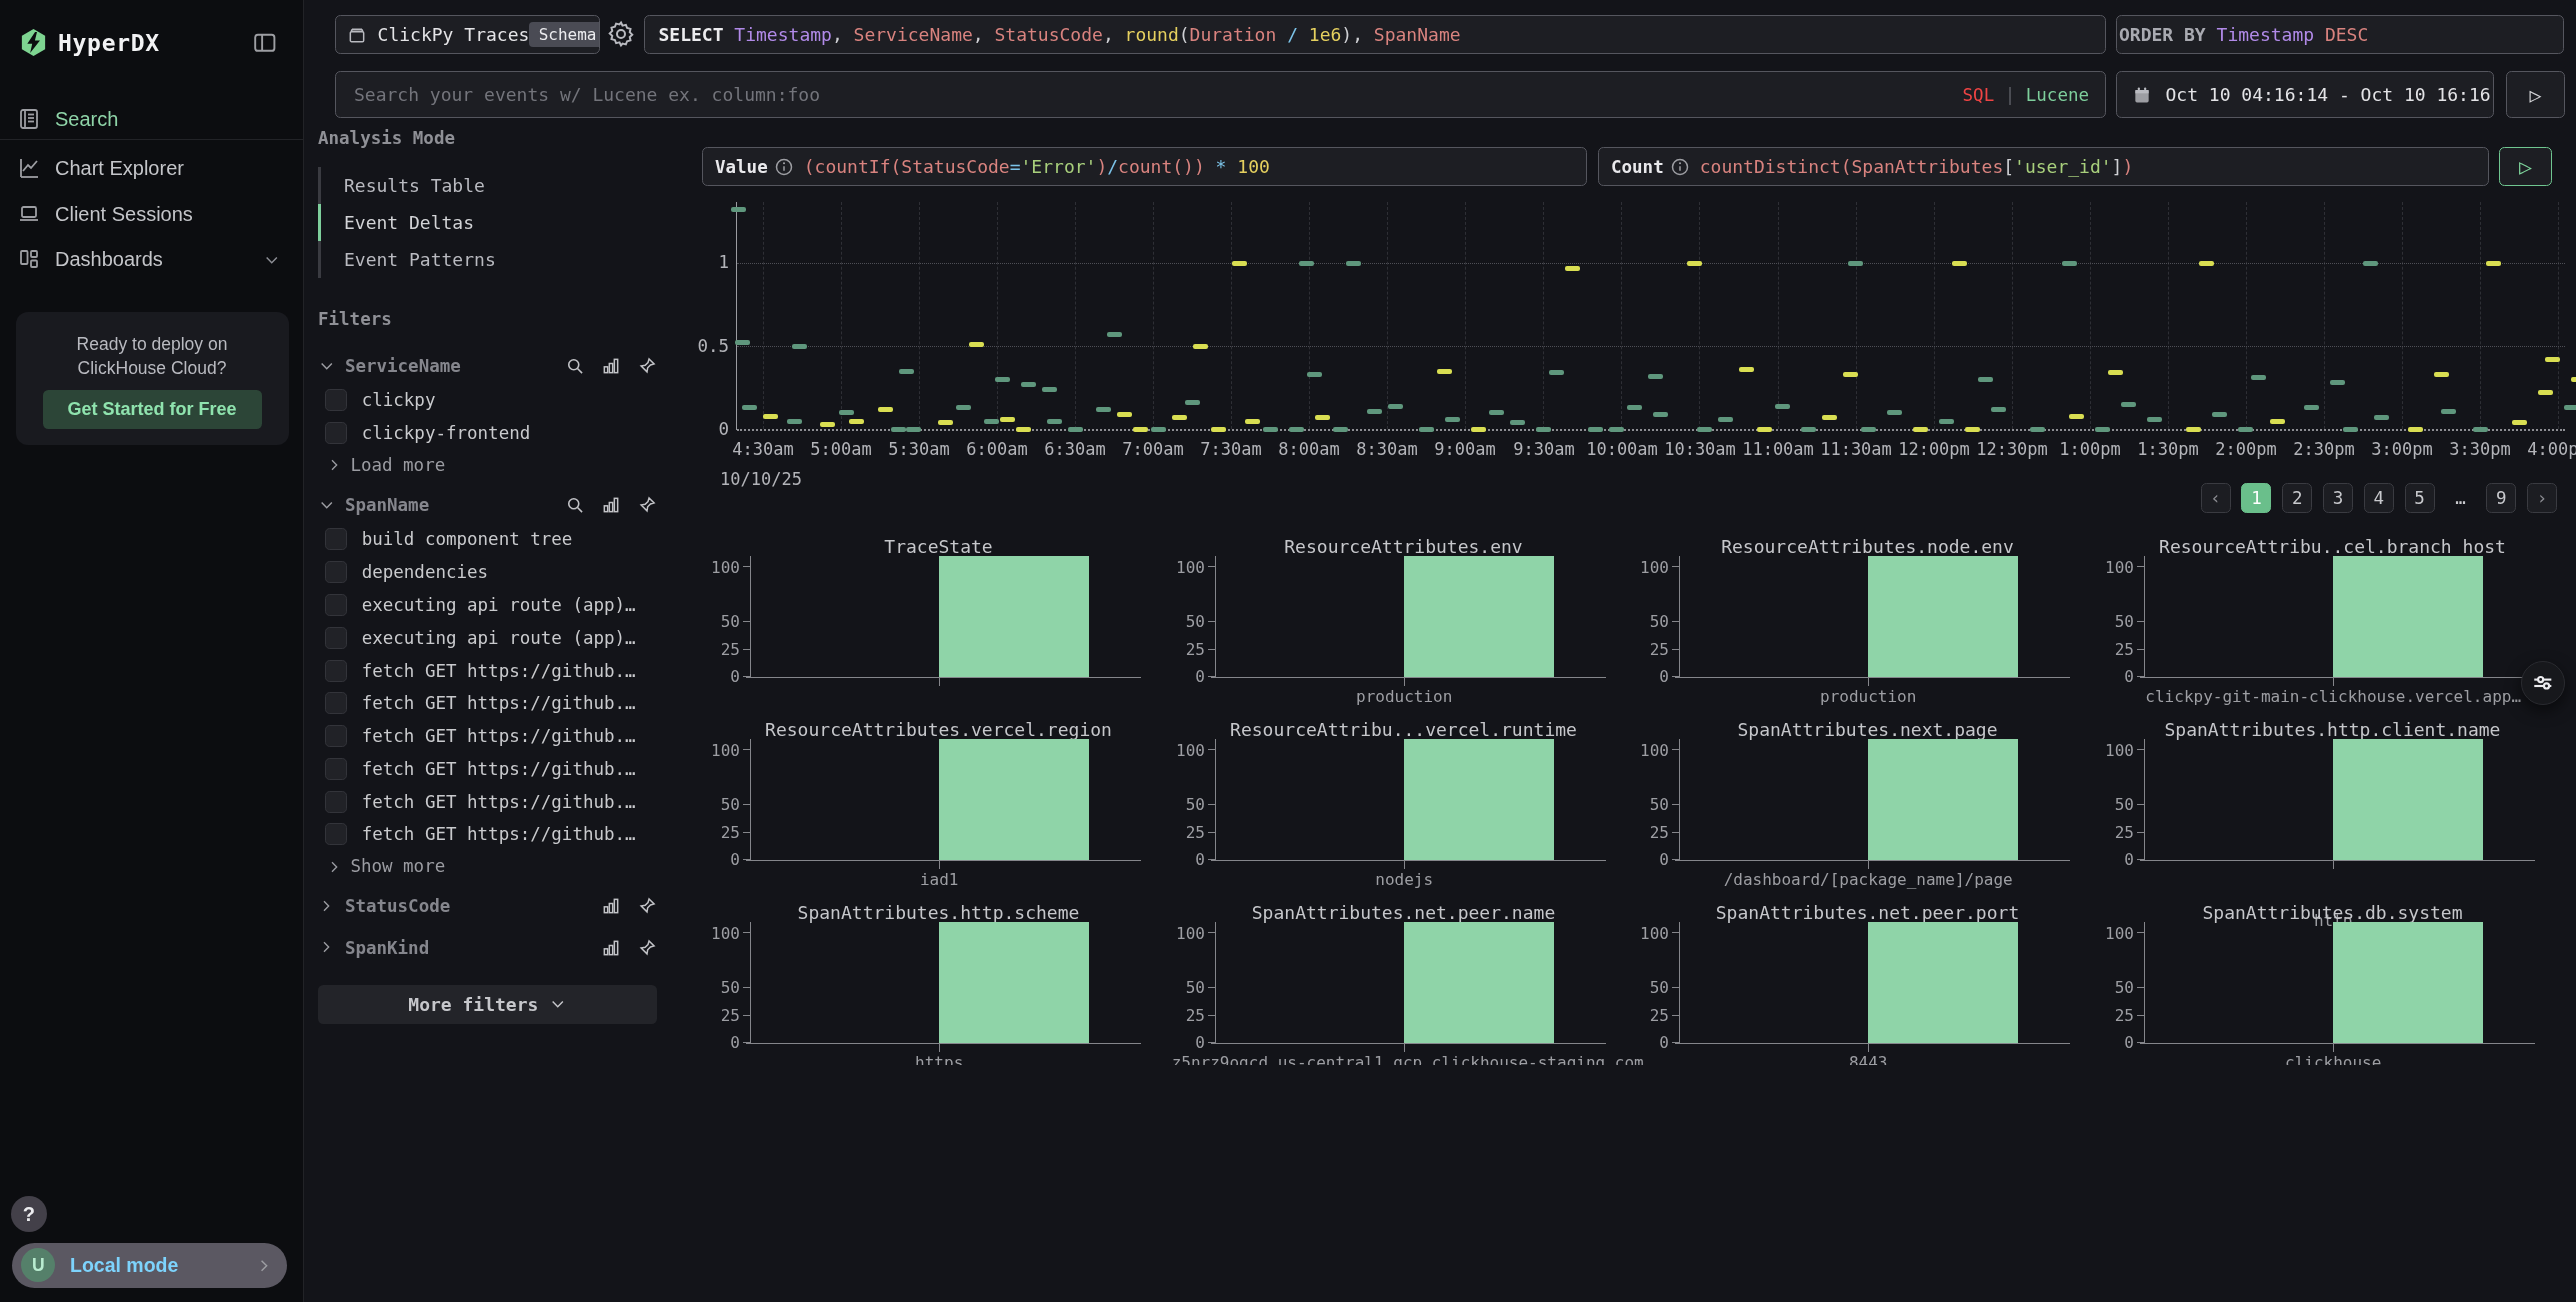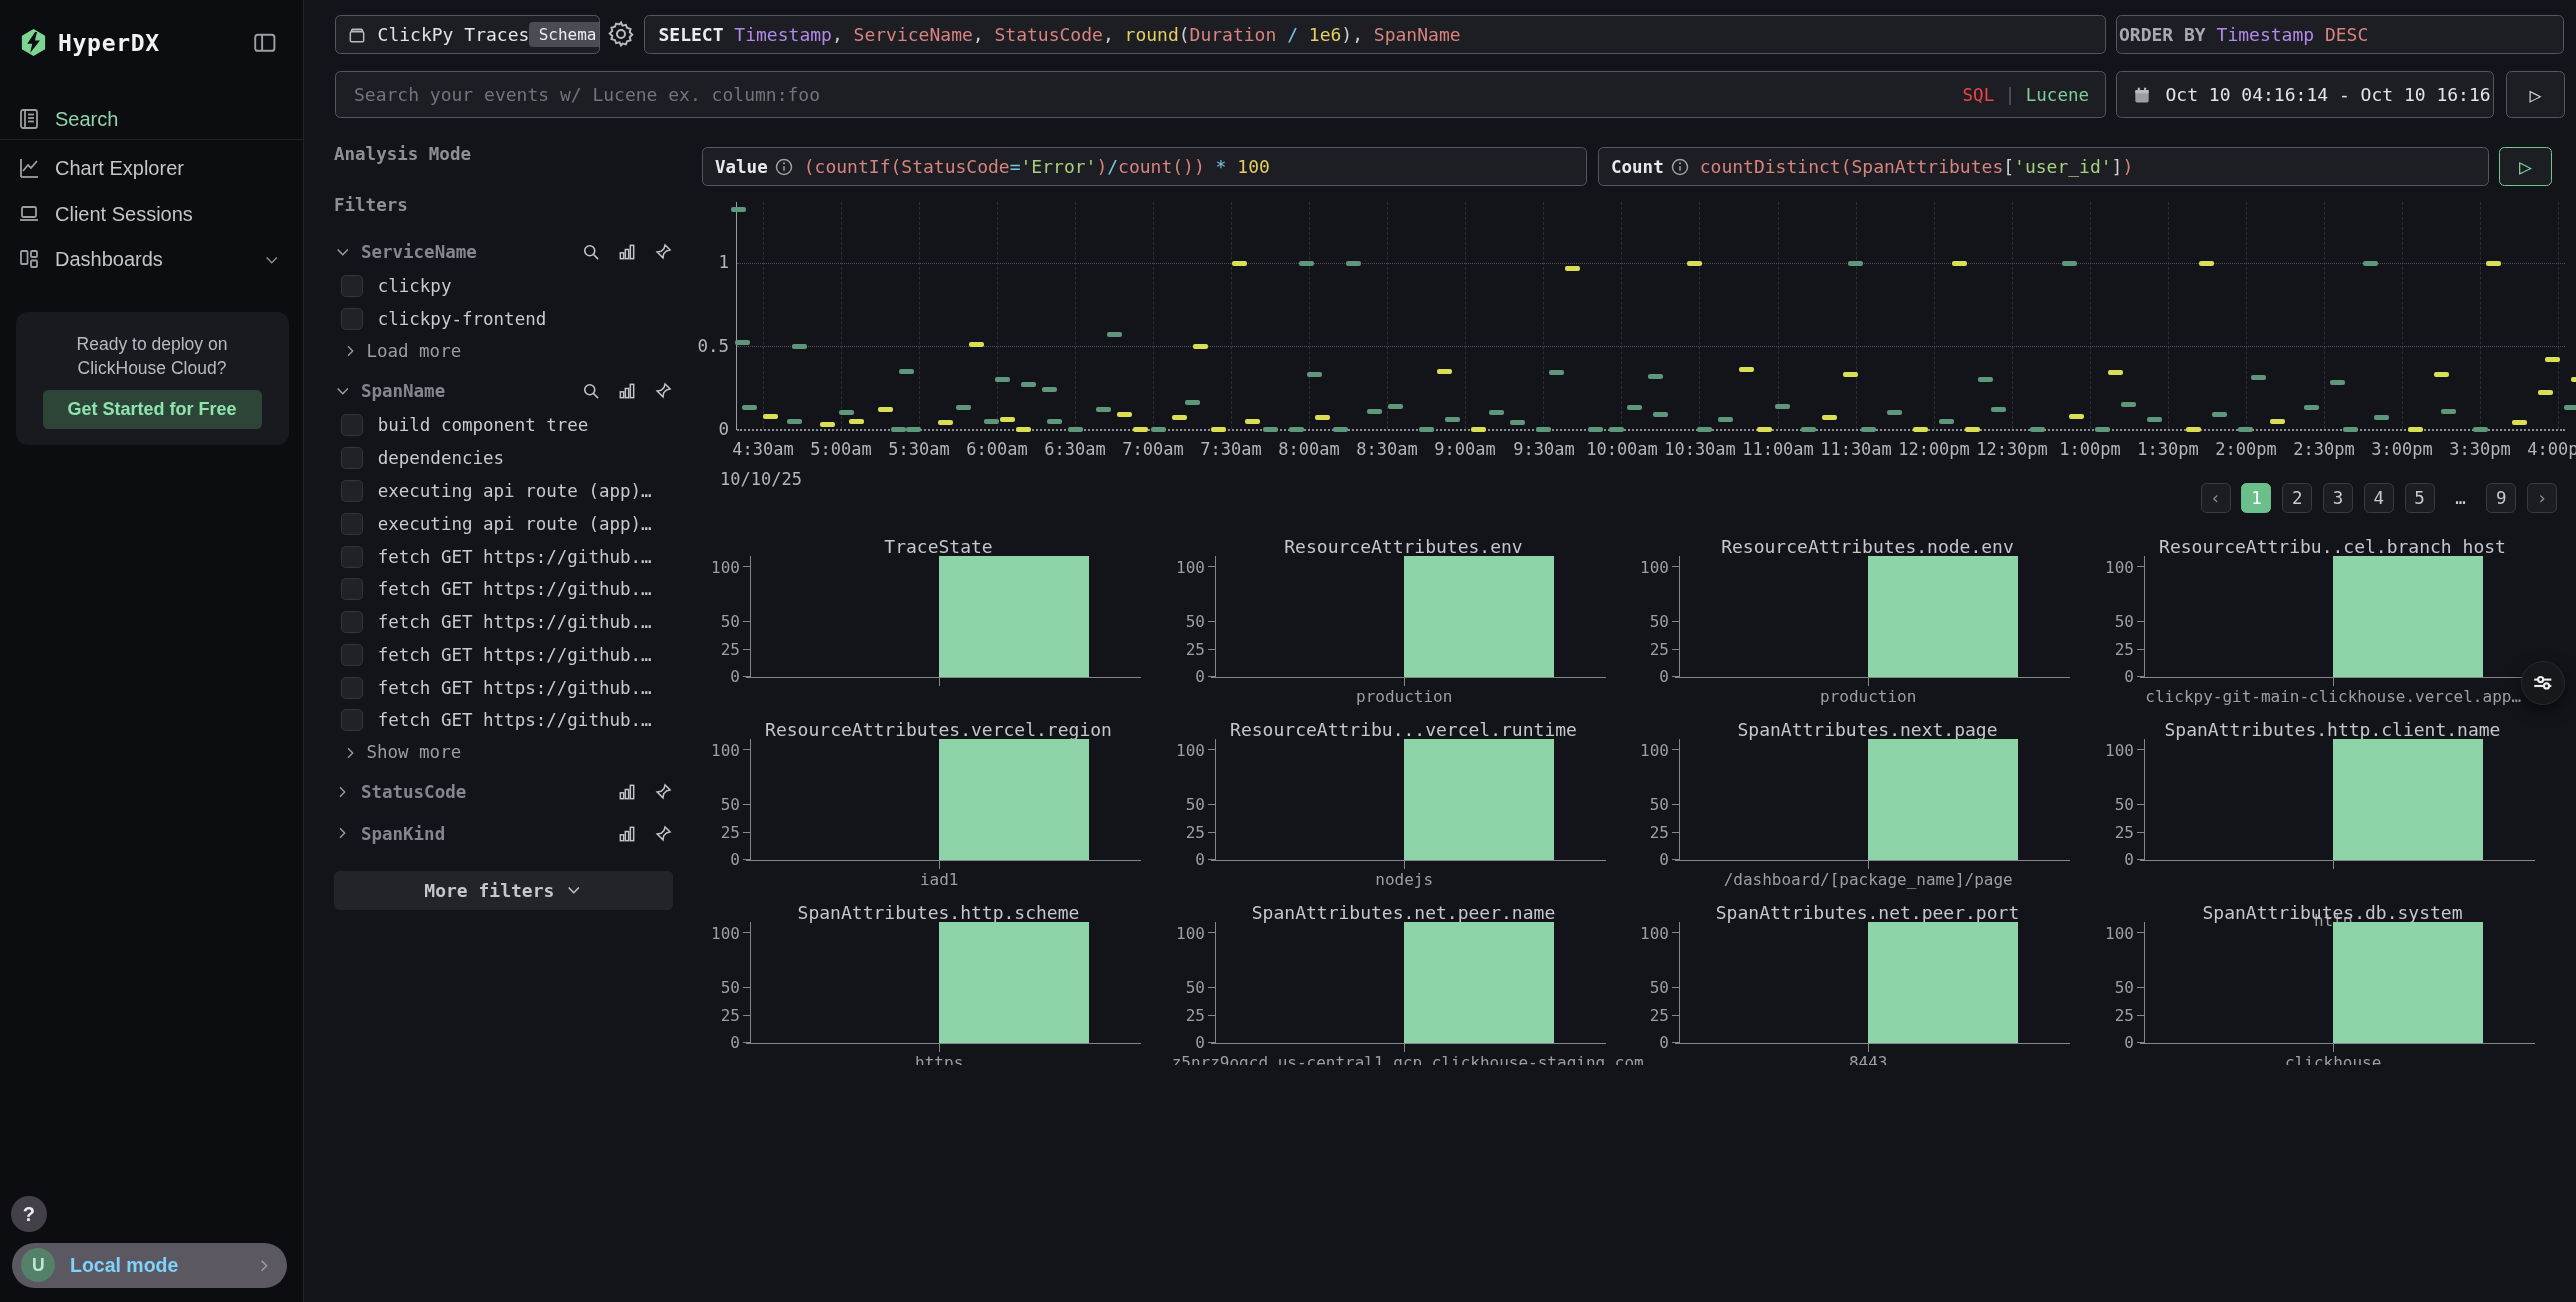--- a/index.html
+++ b/index.html
@@ -54,21 +54,21 @@
   .tk-kw{color:#ececef;font-weight:700;}
   .tk-kw2{color:#a9aab1;font-weight:700;}
   .tk-purple{color:#b18ae8;}
   .tk-salmon{color:#d9837f;}
   .tk-cyan{color:#7cc3e8;}
   .tk-yellow{color:#e5d05f;}
   .tk-green{color:#a8cf7c;}
   .tk-plain{color:#cfd0d4;}
 
   
-  #panel{position:absolute;left:318px;top:144px;width:339px;margin-left:16px;}
+  #panel{position:absolute;left:318px;top:128px;width:339px;}
   .panel-title{font-size:17.5px;font-weight:700;color:#8f9096;margin-bottom:19px;}
   .mode-opt{font-size:18px;color:#b9bac0;padding:8px 0 8px 23px;border-left:3.4px solid #3a3b41;cursor:pointer;}
   .mode-opt.active{border-left-color:#7ecf9c;color:#d2d3d6;}
   #filters-title{margin-top:31px;}
   .fgroup{margin-bottom:5.4px;}
   .fgroup-header{display:flex;align-items:center;height:36px;cursor:pointer;}
   .fgroup-header .gchev{width:17.5px;height:17.5px;color:#9d9ea3;flex:none;}
   .fgroup-header .gname{margin-left:9.4px;font-size:17.5px;font-weight:700;color:#85868d;flex:1;}
   .fgroup-header .gicon{width:20px;height:20px;color:#c2c3c7;margin-left:16px;flex:none;cursor:pointer;}
   .fopt{display:flex;align-items:center;gap:15px;padding:5.4px 0 5.4px 6.7px;cursor:pointer;}
@@ -274,20 +274,25 @@
     </span>
     <span id="count-tokens"><span class="tk-salmon">countDistinct</span><span class="tk-salmon">(</span><span class="tk-salmon">SpanAttributes</span><span class="tk-plain">[</span><span class="tk-green">'user_id'</span><span class="tk-plain">]</span><span class="tk-salmon">)</span></span>
   </div>
 
   <div id="go-btn">
     <span>▷</span>
   </div>
 
   <div id="panel">
     <div class="panel-title">Analysis Mode</div>
+    <div id="mode-list">
+        <div class="mode-opt">Results Table</div>
+        <div class="mode-opt active">Event Deltas</div>
+        <div class="mode-opt">Event Patterns</div>
+      </div>
     <div class="panel-title" id="filters-title">Filters</div>
     <div id="filter-groups">
         <div class="fgroup">
           <div class="fgroup-header">
             <span class="gchev">
               <svg viewBox="0 0 24 24" width="17.5" height="17.5" fill="none" stroke="currentColor" stroke-width="2">
                 <path d="M5 9l7 7 7-7"></path>
               </svg>
             </span>
             <span class="gname">ServiceName</span>

